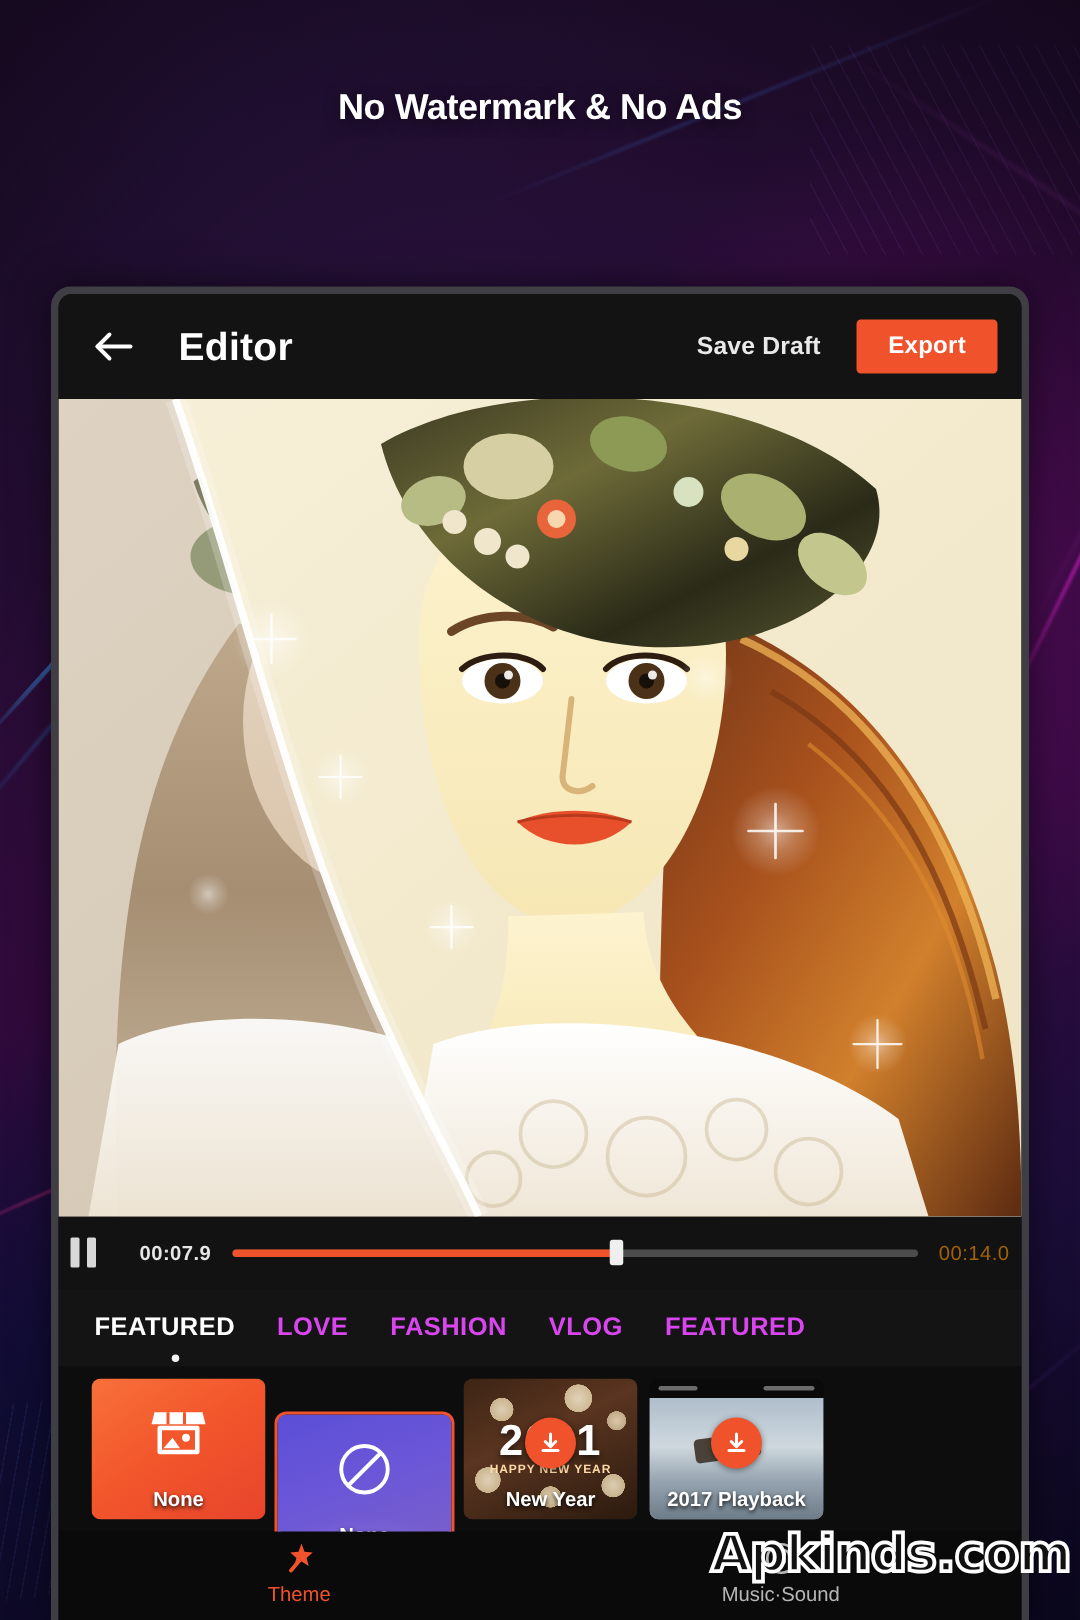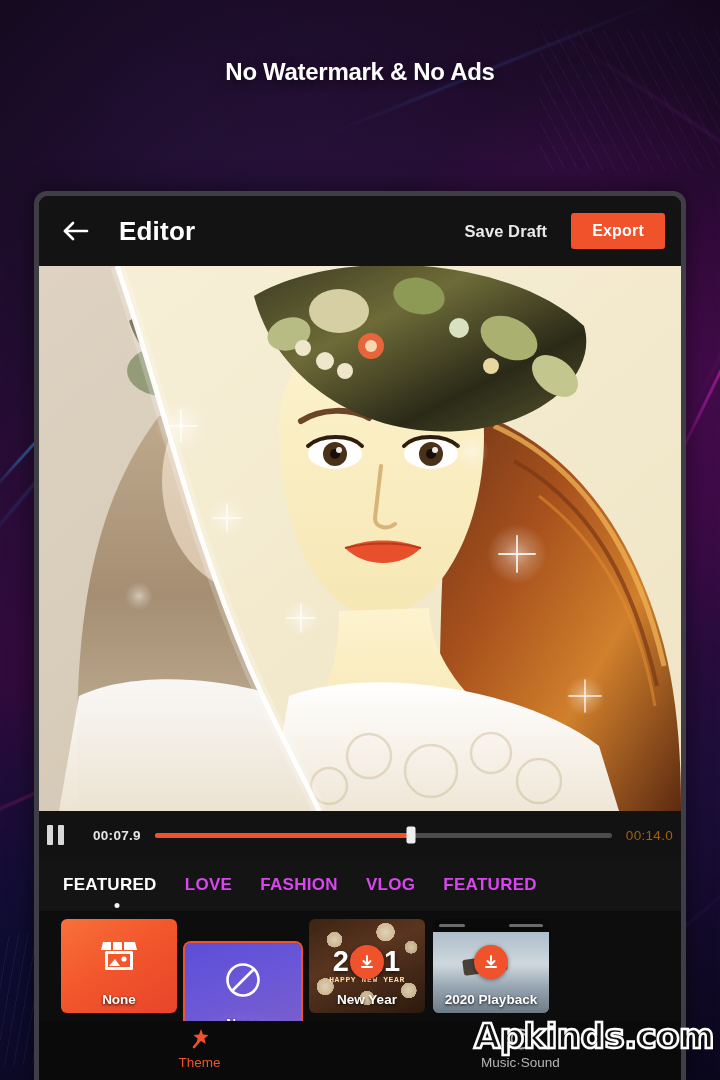--- a/index.html
+++ b/index.html
@@ -154,21 +154,21 @@
   .art-pb { background:linear-gradient(180deg,#0a0a0a 0%,#0a0a0a 14%,#9aa8b3 14%,#c3cbd2 55%,#7f8b96 100%); }
   .ico-center { position:absolute; left:50%; top:42%; transform:translate(-50%,-50%); z-index:3; }
   .dl-badge { position:absolute; left:50%; top:46%; transform:translate(-50%,-50%);
     width:34px; height:34px; border-radius:50%; background:#f0522c;
     display:flex; align-items:center; justify-content:center; z-index:5;
     box-shadow:0 1px 4px rgba(0,0,0,.45); }
   .ny-text { position:absolute; left:0; right:0; top:26px; text-align:center;
     color:#fff; font-size:29px; font-weight:bold; letter-spacing:1px; z-index:2;
     text-shadow:0 2px 4px rgba(0,0,0,.6); }
   .ny-sub { position:absolute; left:0; right:0; top:56px; text-align:center;
-    color:#ffd9a8; font-size:8px; font-weight:bold; letter-spacing:.6px; z-index:2;font-family:Liberation Mono, monospace; }
+    color:#ffd9a8; font-size:8px; font-weight:bold; letter-spacing:.6px; z-index:2; }
   .cy-neon { position:absolute; left:6px; top:8px; width:62px; height:34px;
     border:2px solid #ff38c0; border-radius:3px;
     background:linear-gradient(150deg,#ffe14a 0%,#ff9ad5 60%,#b04ad8 100%);
     box-shadow:0 0 7px #ff38c0; z-index:2; }
   .cy-fig { position:absolute; left:34px; top:18px; width:42px; height:62px;
     background:linear-gradient(170deg,#3b5278 0%,#1d2740 100%);
     border-radius:16px 16px 4px 4px; z-index:3; }
   .cy-head { position:absolute; left:47px; top:14px; width:22px; height:26px;
     background:#2a3c5e; border-radius:50% 50% 44% 44%; z-index:4; }
   .cy-slash { position:absolute; right:4px; top:4px; width:3px; height:54px;
@@ -457,21 +457,21 @@
         <div class="art art-pb"></div>
         <div class="pb-sea"></div>
         <div class="pb-ski"></div>
         <div class="pb-bar"></div>
         <div class="dl-badge">
           <svg width="18" height="18" viewBox="0 0 18 18" aria-hidden="true">
             <path d="M9 3 V11 M5.5 8 L9 11.5 L12.5 8" fill="none" stroke="#ffffff" stroke-width="2" stroke-linecap="round" stroke-linejoin="round"></path>
             <path d="M4 14 H14" stroke="#ffffff" stroke-width="2" stroke-linecap="round"></path>
           </svg>
         </div>
-        <div class="lbl">2020 Playback</div>
+        <div class="lbl">2017 Playback</div>
       </div>
 
     </div>
 
     <div class="bottomnav">
 
       <div class="nav-item active">
         <div class="n-ico">
           <svg width="24" height="24" viewBox="0 0 24 24" aria-hidden="true">
             <path d="M13 2 L15 7.5 L20.5 8 L16.4 11.6 L17.8 17 L13 14 L8.2 17 L9.6 11.6 L5.5 8 L11 7.5 Z" fill="#f0522c"></path>

